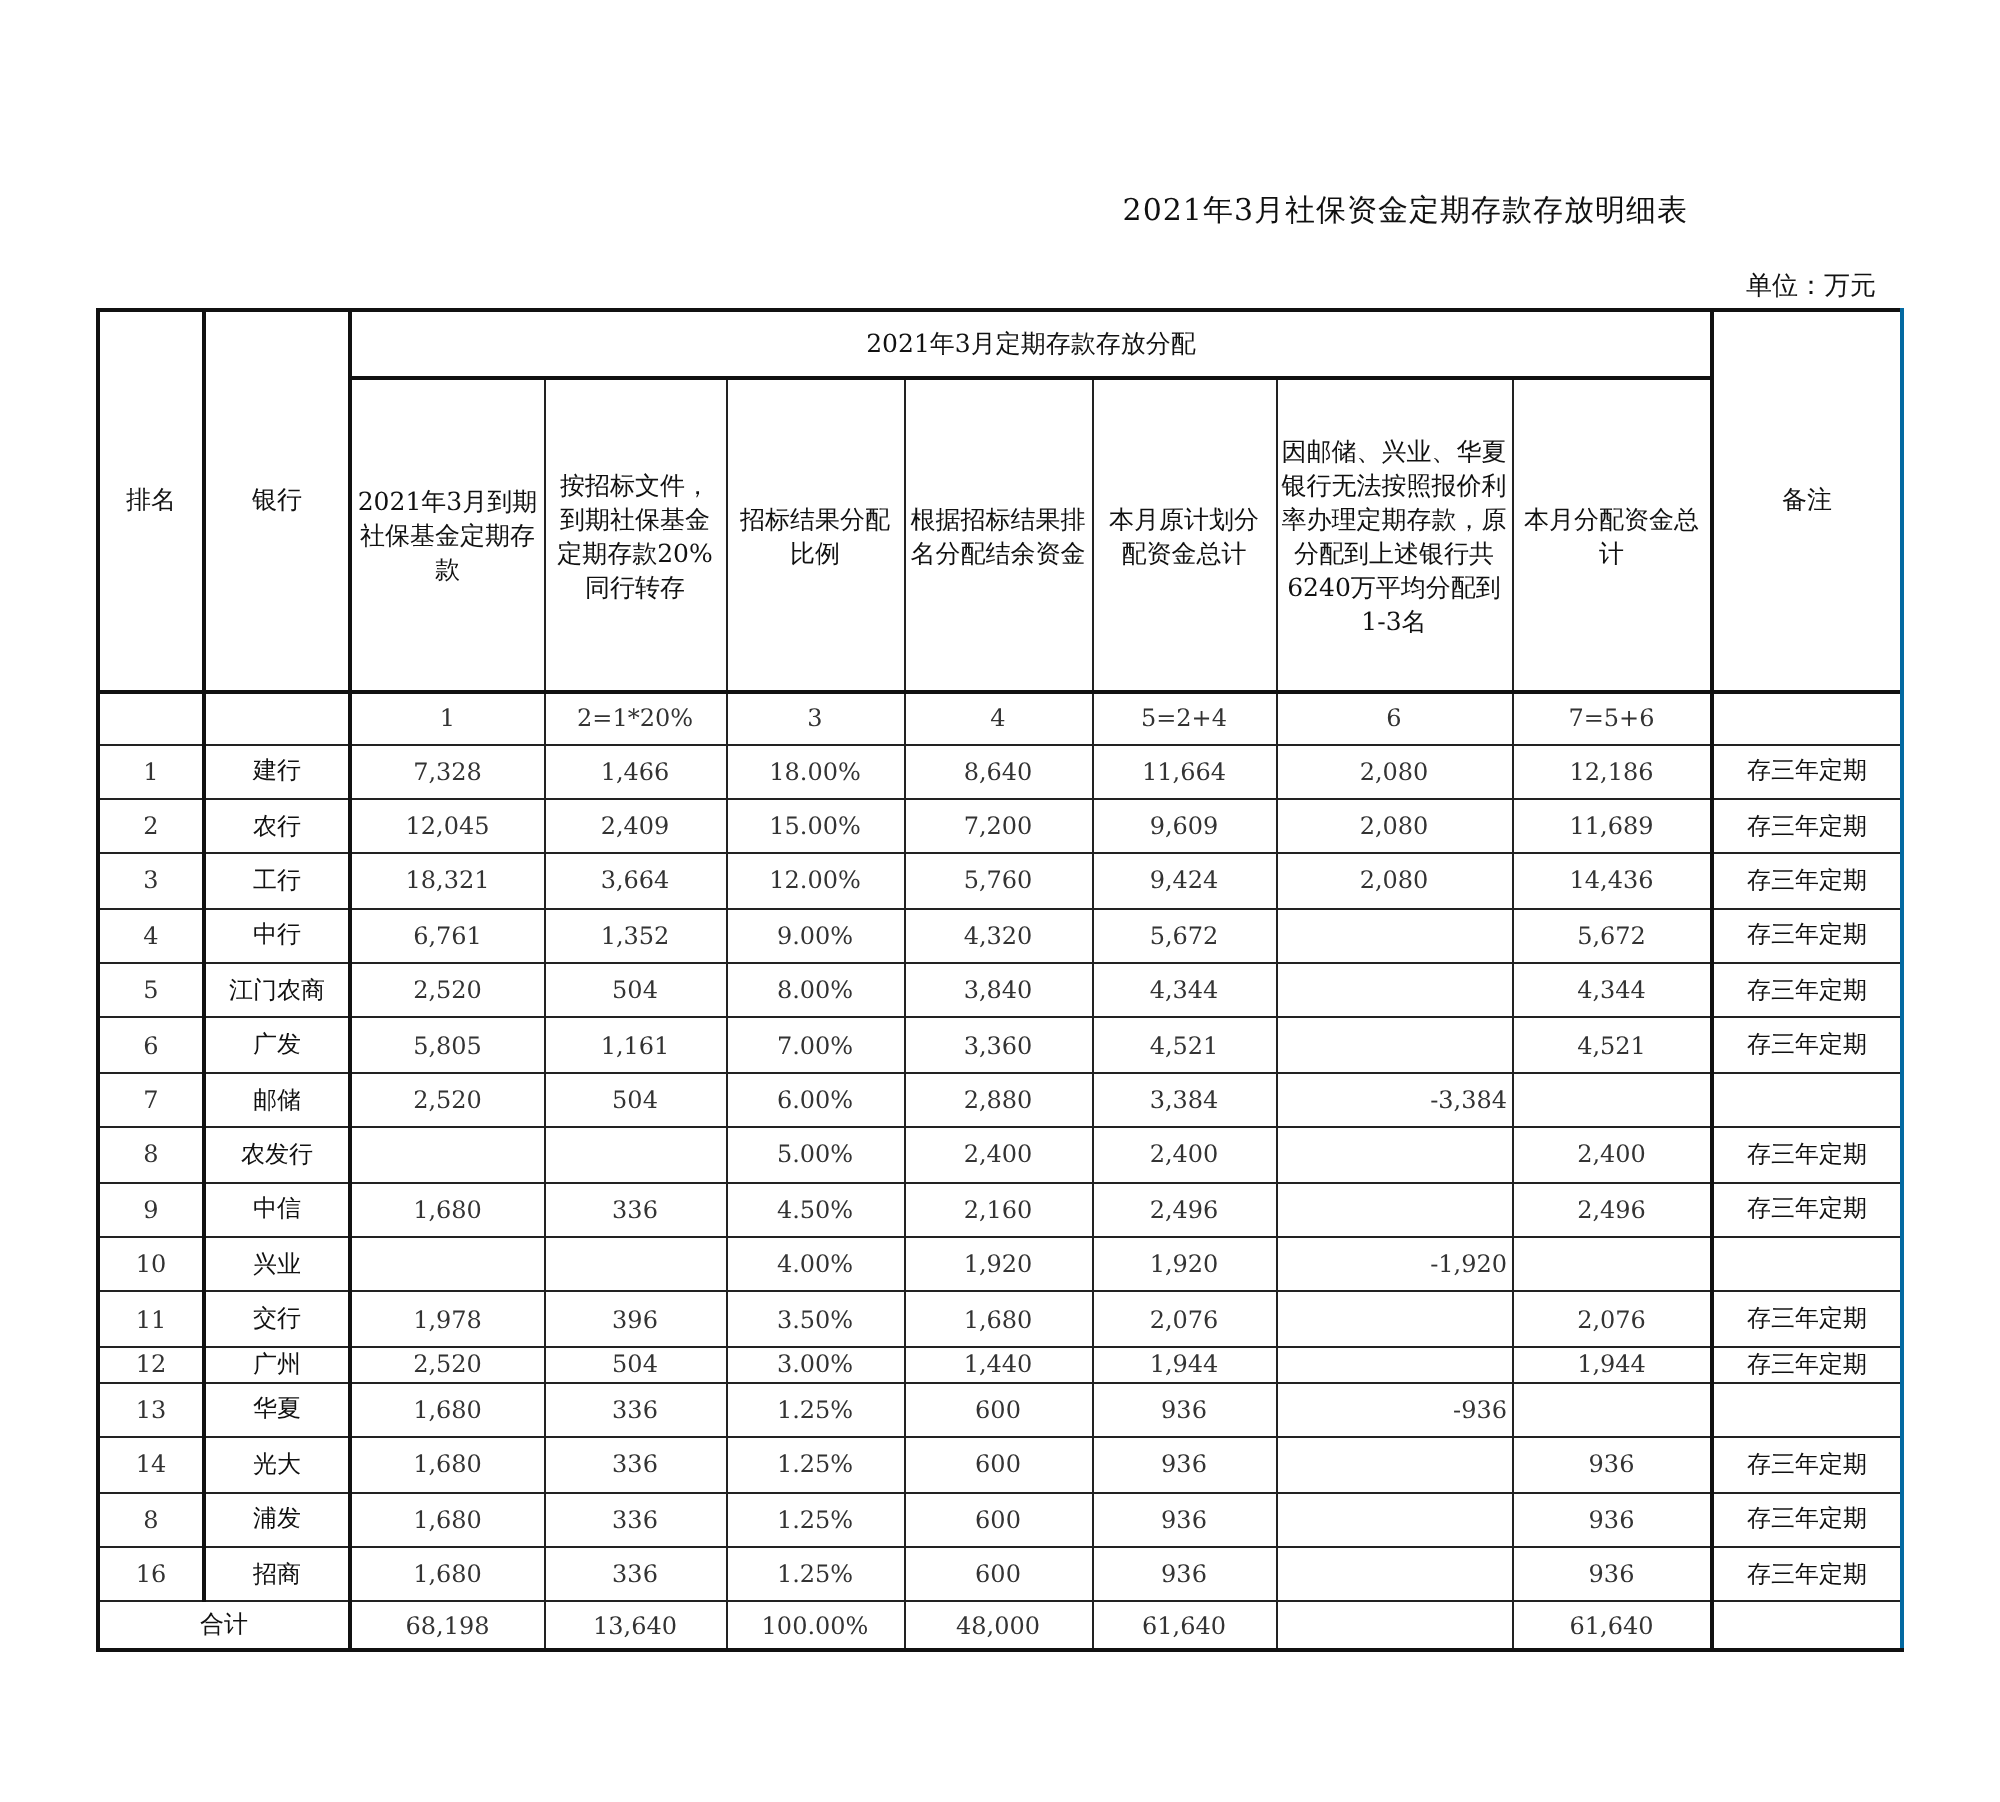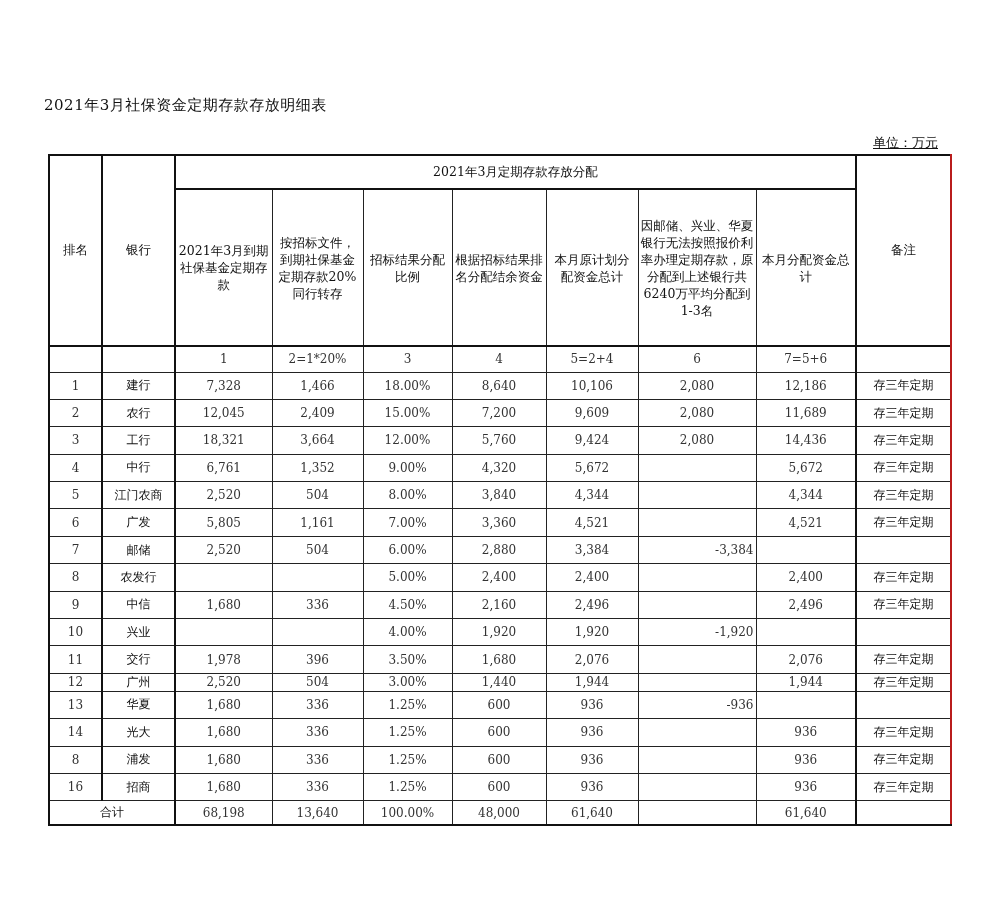--- a/index.html
+++ b/index.html
@@ -1,23 +1,23 @@
 <!DOCTYPE html>
 <html><head>
 <meta charset="utf-8">
 <style>
   html, body { margin:0; padding:0; background:#ffffff; }
   body { width:1000px; height:901px; position:relative; font-family:"DejaVu Serif","Liberation Serif",serif; color:#111; }
-  .title { position:absolute; left:0; top:96px; width:844px; text-align:left; font-size:15px; letter-spacing:0.5px;margin-left:44px; }
-  .unit { position:absolute; right:62px; top:134px; font-size:13px;text-decoration:underline; }
+  .title { position:absolute; left:0; top:96px; width:844px; text-align:right; font-size:15px; letter-spacing:0.5px; }
+  .unit { position:absolute; right:62px; top:134px; font-size:13px; }
   table { position:absolute; left:48px; top:154px; border-collapse:collapse; table-layout:fixed; font-size:12px; }
   td { border:1px solid #222; text-align:center; vertical-align:middle; padding:0 2px; overflow:hidden; white-space:nowrap; }
   td.wrap { white-space:normal; line-height:17px; font-size:12.5px; }
   .thick-l { border-left:2px solid #111; }
-  .thick-r { border-right:2px solid #b91c1c; }
+  .thick-r { border-right:2px solid #0369a1; }
   .thick-t { border-top:2px solid #111; }
   .thick-b { border-bottom:2px solid #111; }
   .red { color:#e02020;text-align:right; }
   .num { color:#333; font-size:12px; }
   .hdr { font-size:12.5px; }
 </style>
 </head>
 <body>
 
 <div class="title">2021年3月社保资金定期存款存放明细表</div>
@@ -64,21 +64,21 @@
       <td class="thick-t num">7=5+6</td>
       <td class="thick-l thick-t thick-r"></td>
     </tr>
   <tr style="height: 27.4px;">
         <td class="thick-l num">1</td>
         <td class="thick-l">建行</td>
         <td class="thick-l num">7,328</td>
         <td class="num">1,466</td>
         <td class="num">18.00%</td>
         <td class="num">8,640</td>
-        <td class="num">10,106</td>
+        <td class="num">11,664</td>
         <td class="num">2,080</td>
         <td class="num">12,186</td>
         <td class="thick-l thick-r">存三年定期</td>
       </tr>
       <tr style="height: 27.4px;">
         <td class="thick-l num">2</td>
         <td class="thick-l">农行</td>
         <td class="thick-l num">12,045</td>
         <td class="num">2,409</td>
         <td class="num">15.00%</td>

